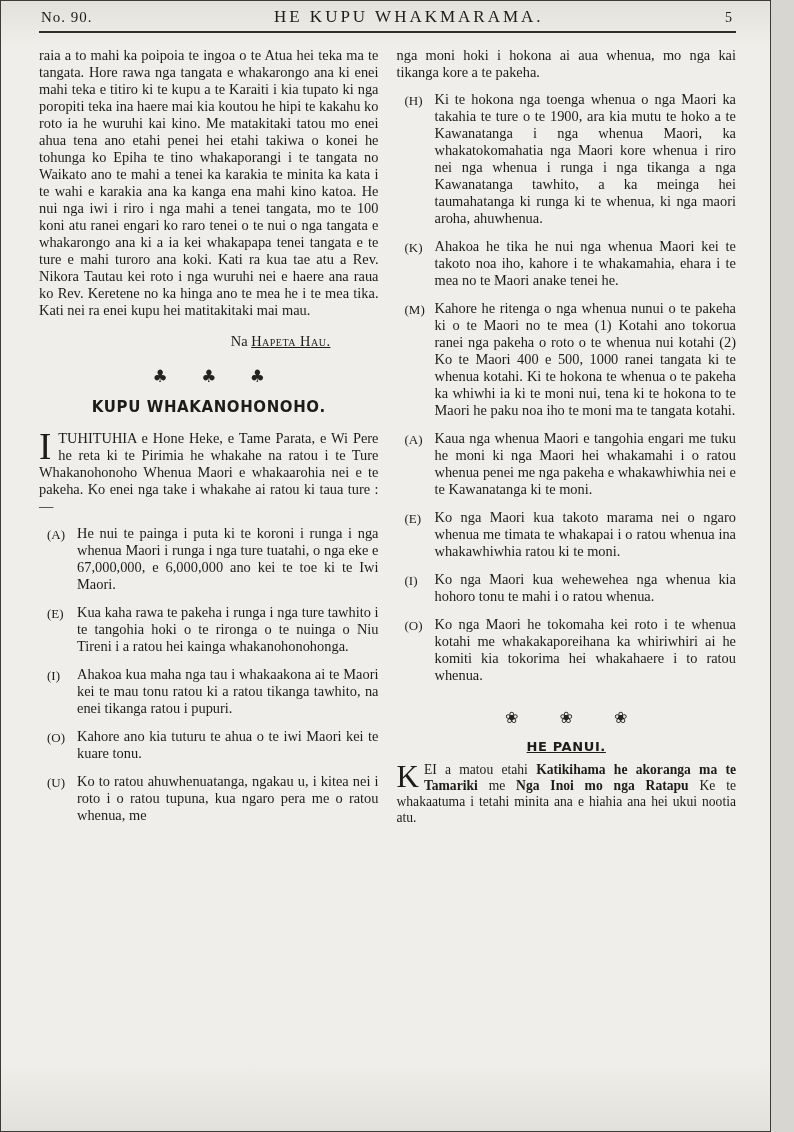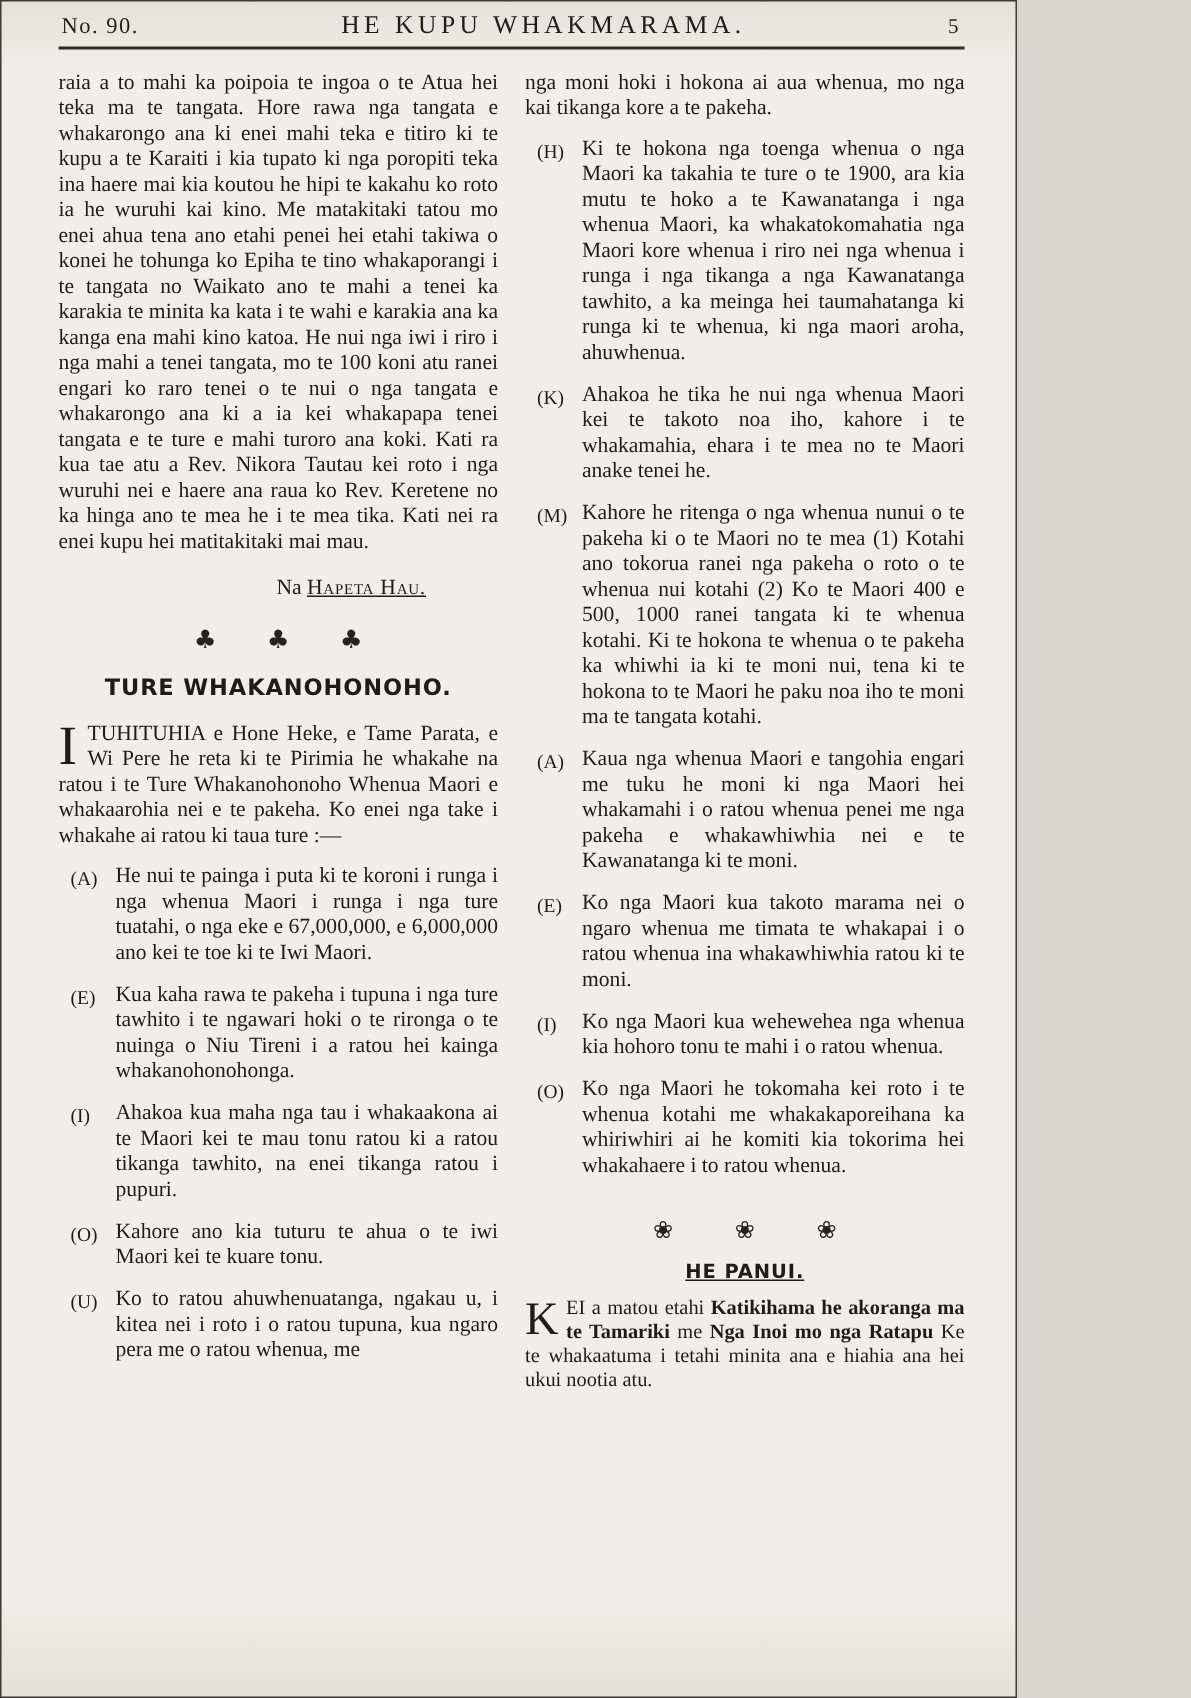--- a/index.html
+++ b/index.html
@@ -5,21 +5,21 @@
   html, body { margin: 0; padding: 0; }
   body {
     width: 794px; height: 1132px;
     background: #d8d6d0;
     font-family: "Liberation Serif", "DejaVu Serif", serif;
     color: #1d1c1a;
     overflow: hidden;
   }
   .page {
     box-sizing: border-box;
-    width: 678px; height: 1132px;
+    width: 771px; height: 1132px;
     background: linear-gradient(180deg, #e3e1db 0%, #efeeea 4%, #efeeea 94%, #e3e1db 100%);
     border: 1px solid #3c3b38;
     padding: 4px 34px 10px 38px;
   }
   .masthead {
     display: flex; align-items: baseline; justify-content: space-between;
     padding: 2px 4px 2px 2px;
     font-size: 15px;
   }
   .masthead .issue { font-size: 15px; letter-spacing: 1px; }
@@ -95,31 +95,31 @@
 
   <main class="columns">
 
     <section class="col">
       <p class="body-text">raia a to mahi ka poipoia te ingoa o te Atua hei teka ma te tangata.  Hore rawa nga tangata e whakarongo ana ki enei mahi teka e titiro ki te kupu a te Karaiti i kia tupato ki nga poropiti teka ina haere mai kia koutou he hipi te kakahu ko roto ia he wuruhi kai kino.  Me matakitaki tatou mo enei ahua tena ano etahi penei hei etahi takiwa o konei he tohunga ko Epiha te tino whakaporangi i te tangata no Waikato ano te mahi a tenei ka karakia te minita ka kata i te wahi e karakia ana ka kanga ena mahi kino katoa. He nui nga iwi i riro i nga mahi a tenei tangata, mo te 100 koni atu ranei engari ko raro tenei o te nui o nga tangata e whakarongo ana ki a ia kei whakapapa tenei tangata e te ture e mahi turoro ana koki.  Kati ra kua tae atu a Rev. Nikora Tautau kei roto i nga wuruhi nei e haere ana raua ko Rev. Keretene no ka hinga ano te mea he i te mea tika.  Kati nei ra enei kupu hei matitakitaki mai mau.</p>
 
       <p class="signature"><span>Na </span><span class="smallcaps">Hapeta Hau.</span></p>
 
       <div class="ornament clubs">♣ ♣ ♣</div>
 
-      <h2 class="section-heading">TURE WHAKANOHONOHO.</h2>
+      <h2 class="section-heading">KUPU WHAKANOHONOHO.</h2>
 
       <p class="body-text dropcap-para"><span class="dropcap">I</span><span>TUHITUHIA e Hone Heke, e Tame Parata, e Wi Pere he reta ki te Pirimia he whakahe na ratou i te Ture Whakanohonoho Whenua Maori e whakaarohia nei e te pakeha.  Ko enei nga take i whakahe ai ratou ki taua ture :—</span></p>
 
       <div class="list-item">
         <span class="item-label">(A)</span>
         <span class="item-text">He nui te painga i puta ki te koroni i runga i nga whenua Maori i runga i nga ture tuatahi, o nga eke e 67,000,000, e 6,000,000 ano kei te toe ki te Iwi Maori.</span>
       </div>
       <div class="list-item">
         <span class="item-label">(E)</span>
-        <span class="item-text">Kua kaha rawa te pakeha i tupuna i nga ture tawhito i te ngawari hoki o te rironga o te nuinga o Niu Tireni i a ratou hei kainga whakanohonohonga.</span>
+        <span class="item-text">Kua kaha rawa te pakeha i runga i nga ture tawhito i te tangohia hoki o te rironga o te nuinga o Niu Tireni i a ratou hei kainga whakanohonohonga.</span>
       </div>
       <div class="list-item">
         <span class="item-label">(I)</span>
         <span class="item-text">Ahakoa kua maha nga tau i whakaakona ai te Maori kei te mau tonu ratou ki a ratou tikanga tawhito, na enei tikanga ratou i pupuri.</span>
       </div>
       <div class="list-item">
         <span class="item-label">(O)</span>
         <span class="item-text">Kahore ano kia tuturu te ahua o te iwi Maori kei te kuare tonu.</span>
       </div>
       <div class="list-item">

